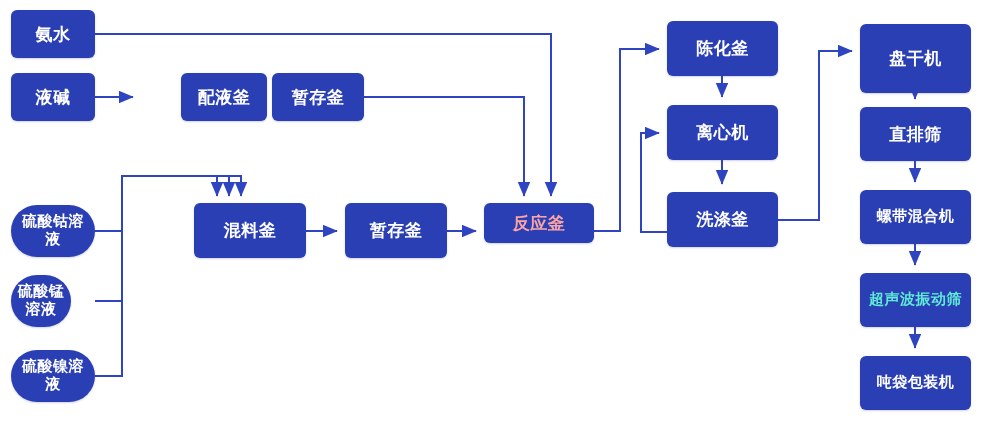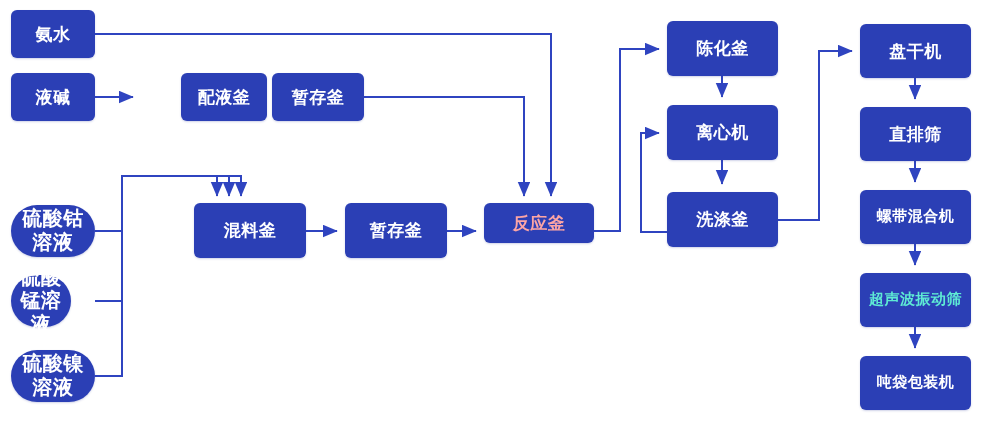--- a/index.html
+++ b/index.html
@@ -39,21 +39,21 @@
     line-height: 1.18;
     letter-spacing: 0.5px;
     padding: 2px 4px;
     box-shadow: 0 1px 2px rgba(40,55,150,0.22);
   }
   .node .label {
     display: block;
     width: 100%;
   }
   .fs17 { font-size: 17px; }
-  .fs16 { font-size: 20px; border-radius: 26px; }
+  .fs16 { font-size: 15px; border-radius: 26px; }
   .fs15 { font-size: 15px; }
 </style>
 </head>
 <body>
 
 <div id="canvas">
   <svg id="wires" viewBox="0 0 988 434" width="988" height="434" xmlns="http://www.w3.org/2000/svg">
     <defs>
       <marker id="arrowhead" markerWidth="9" markerHeight="9" refX="7.2" refY="3.2" orient="auto" markerUnits="strokeWidth">
         <path d="M 0 0 L 7.6 3.2 L 0 6.4 z" fill="#2f44c0"></path>
@@ -113,21 +113,21 @@
       </div>
       <div class="node fs17" style="left: 667px; top: 21px; width: 111px; height: 55px; background: rgb(43, 63, 181); color: rgb(255, 255, 255);">
         <span class="label">陈化釜</span>
       </div>
       <div class="node fs17" style="left: 667px; top: 105px; width: 111px; height: 55px; background: rgb(43, 63, 181); color: rgb(255, 255, 255);">
         <span class="label">离心机</span>
       </div>
       <div class="node fs17" style="left: 667px; top: 192px; width: 111px; height: 55px; background: rgb(43, 63, 181); color: rgb(255, 255, 255);">
         <span class="label">洗涤釜</span>
       </div>
-      <div class="node fs17" style="left: 860px; top: 24px; width: 111px; height: 54px; background: rgb(43, 63, 181); color: rgb(255, 255, 255);">
+      <div class="node fs17" style="left: 860px; top: 24px; width: 111px; height: 69px; background: rgb(43, 63, 181); color: rgb(255, 255, 255);">
         <span class="label">盘干机</span>
       </div>
       <div class="node fs17" style="left: 860px; top: 107px; width: 111px; height: 54px; background: rgb(43, 63, 181); color: rgb(255, 255, 255);">
         <span class="label">直排筛</span>
       </div>
       <div class="node fs15" style="left: 860px; top: 190px; width: 111px; height: 54px; background: rgb(43, 63, 181); color: rgb(255, 255, 255); align-items: center;">
         <span class="label">螺带混合机</span>
       </div>
       <div class="node fs15" style="left: 860px; top: 273px; width: 111px; height: 54px; background: rgb(43, 63, 181); color: #5eead4;">
         <span class="label">超声波振动筛</span>

